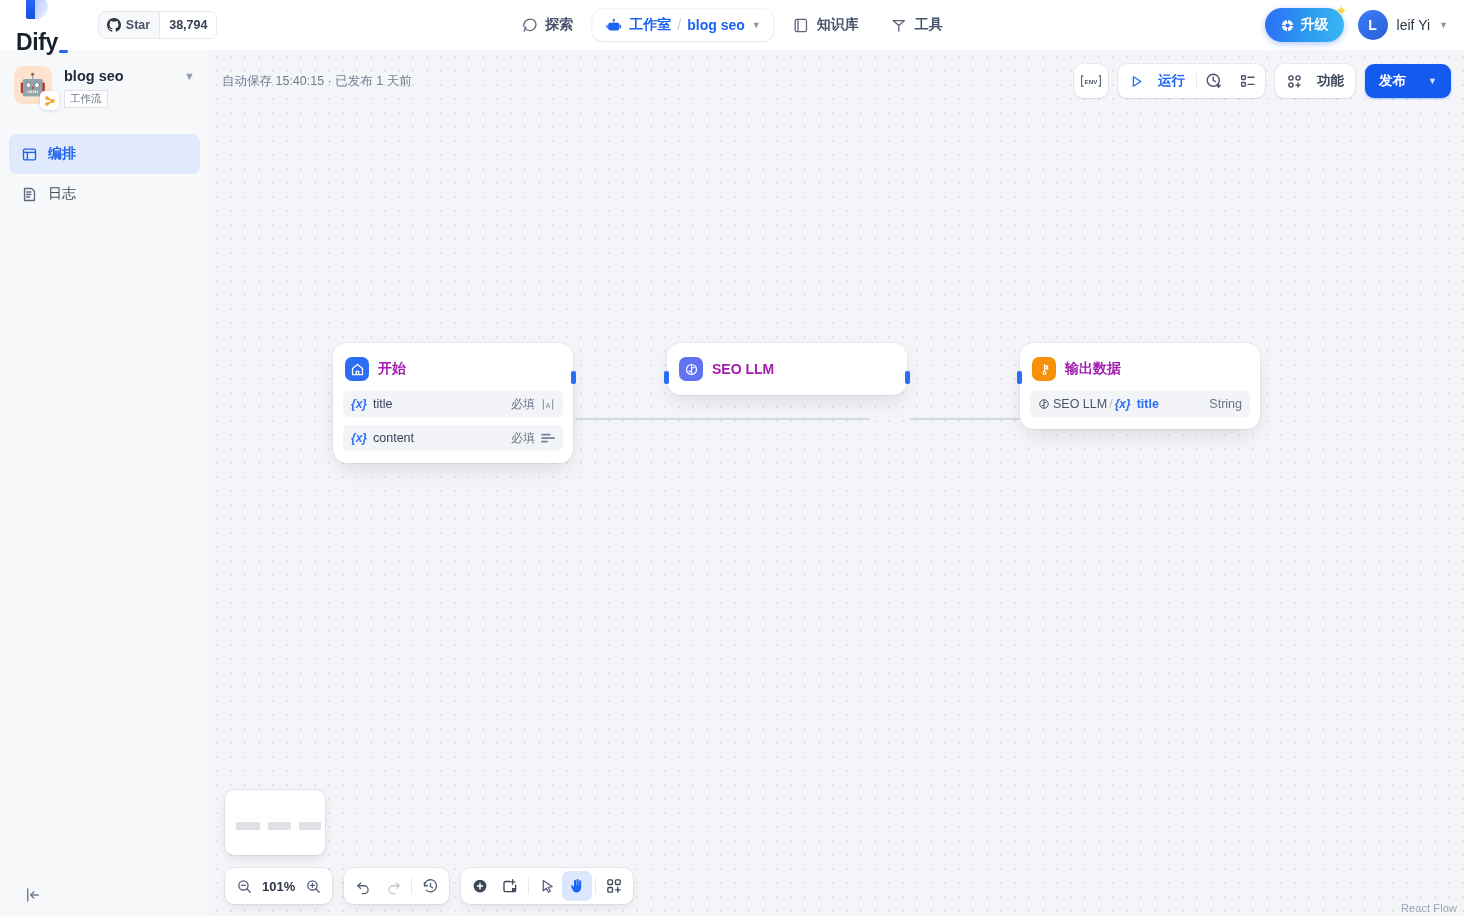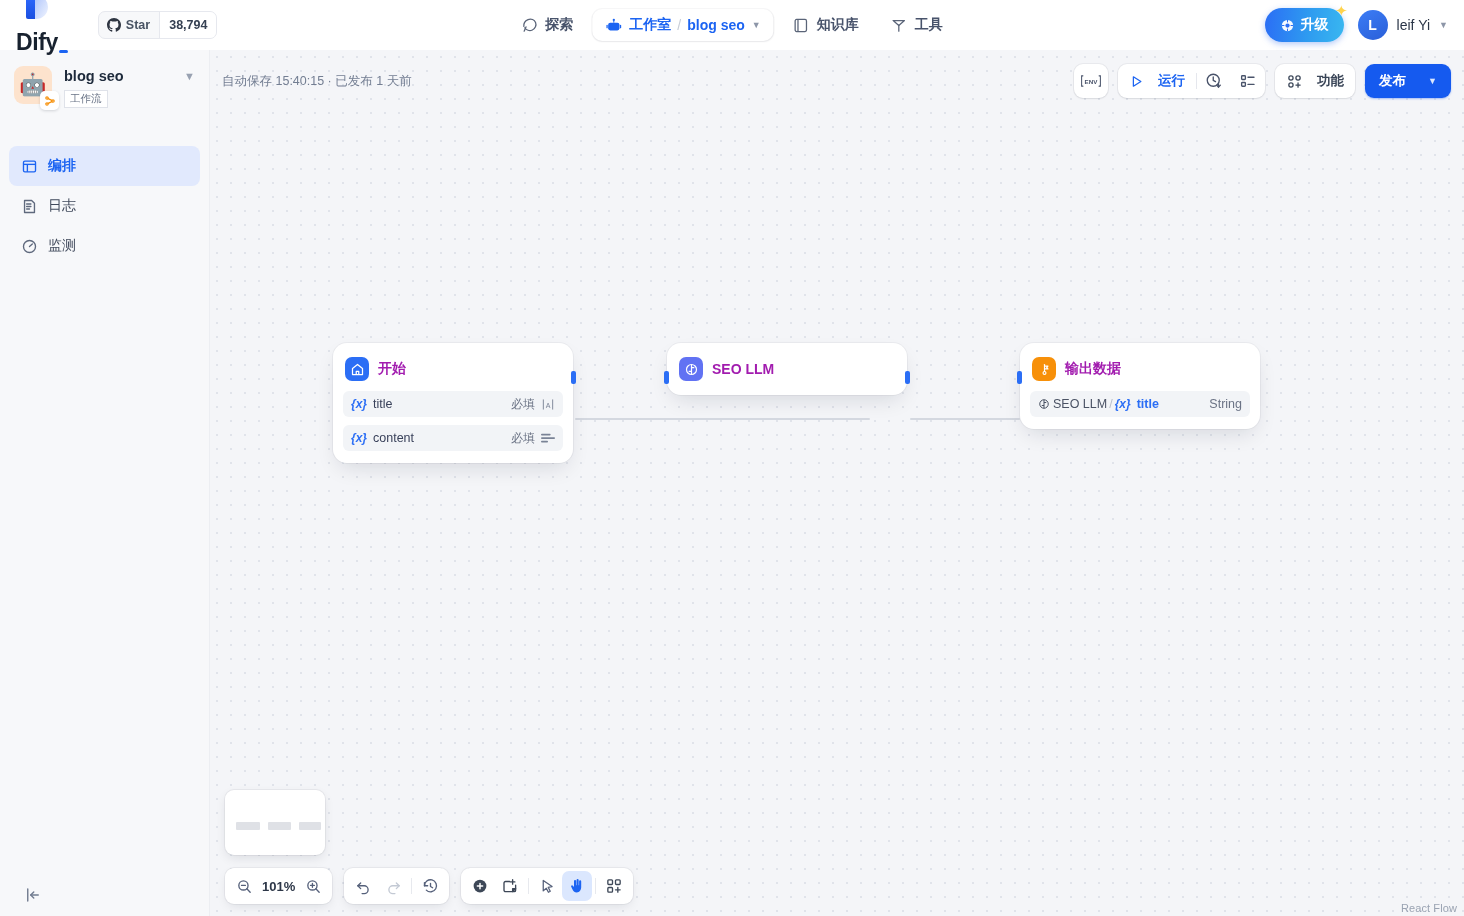--- a/index.html
+++ b/index.html
@@ -106,21 +106,21 @@
   }
   .app-meta { flex: 1; min-width: 0; padding-top: 1px; }
   .app-title { font-size: 14.5px; font-weight: 700; color: #1e2a3b; line-height: 1.2; }
   .wf-badge {
     display: inline-block; margin-top: 5px; padding: 1px 5px;
     border: 1px solid #dfe2e9; border-radius: 0;
     font-size: 10.5px; color: #6a7487; background: #fff;
   }
   .app-chev { color: #98a1b1; font-size: 11px; padding-top: 4px; cursor: pointer; }
 
-  .menu { margin-top: 38px; padding: 0 9px; }
+  .menu { margin-top: 26px; padding: 0 9px; }
   .menu-item {
     display: flex; align-items: center; gap: 10px; height: 40px;
     padding: 0 11px; border-radius: 8px; cursor: pointer;
     font-size: 14px; color: #414a5c; font-weight: 500;
   }
   .menu-item.active { background: #e1e9fd; color: #1c64f2; font-weight: 600; }
   .menu-item .mi-icon { width: 18px; height: 18px; display: flex; align-items: center; justify-content: center; }
 
   .collapse-btn {
     position: absolute; left: 22px; bottom: 10px; cursor: pointer;
@@ -376,29 +376,20 @@
         <span>编排</span>
       </div>
       <div class="menu-item">
         <span class="mi-icon">
           <svg width="17" height="17" viewBox="0 0 24 24" fill="none" stroke="#5f697d" stroke-width="1.9" stroke-linecap="round" stroke-linejoin="round">
               <path d="M5 3.5h10l4 4v13H5z"></path>
               <path d="M8 8.5h6M8 12h6M8 15.5h4"></path>
             </svg>
         </span>
         <span>日志</span>
-      </div>
-      <div class="menu-item">
-        <span class="mi-icon">
-          <svg width="17" height="17" viewBox="0 0 24 24" fill="none" stroke="#5f697d" stroke-width="1.9" stroke-linecap="round">
-              <circle cx="12" cy="12" r="8.5"></circle>
-              <path d="M12 12l4-3.5"></path>
-            </svg>
-        </span>
-        <span>监测</span>
       </div>
     </div>
 
     <div class="collapse-btn">
       <svg width="18" height="18" viewBox="0 0 24 24" fill="none" stroke="#717c90" stroke-width="1.9" stroke-linecap="round" stroke-linejoin="round">
           <path d="M5 4v16"></path>
           <path d="M19 12H9"></path>
           <path d="M13 8l-4 4 4 4"></path>
         </svg>
     </div>

